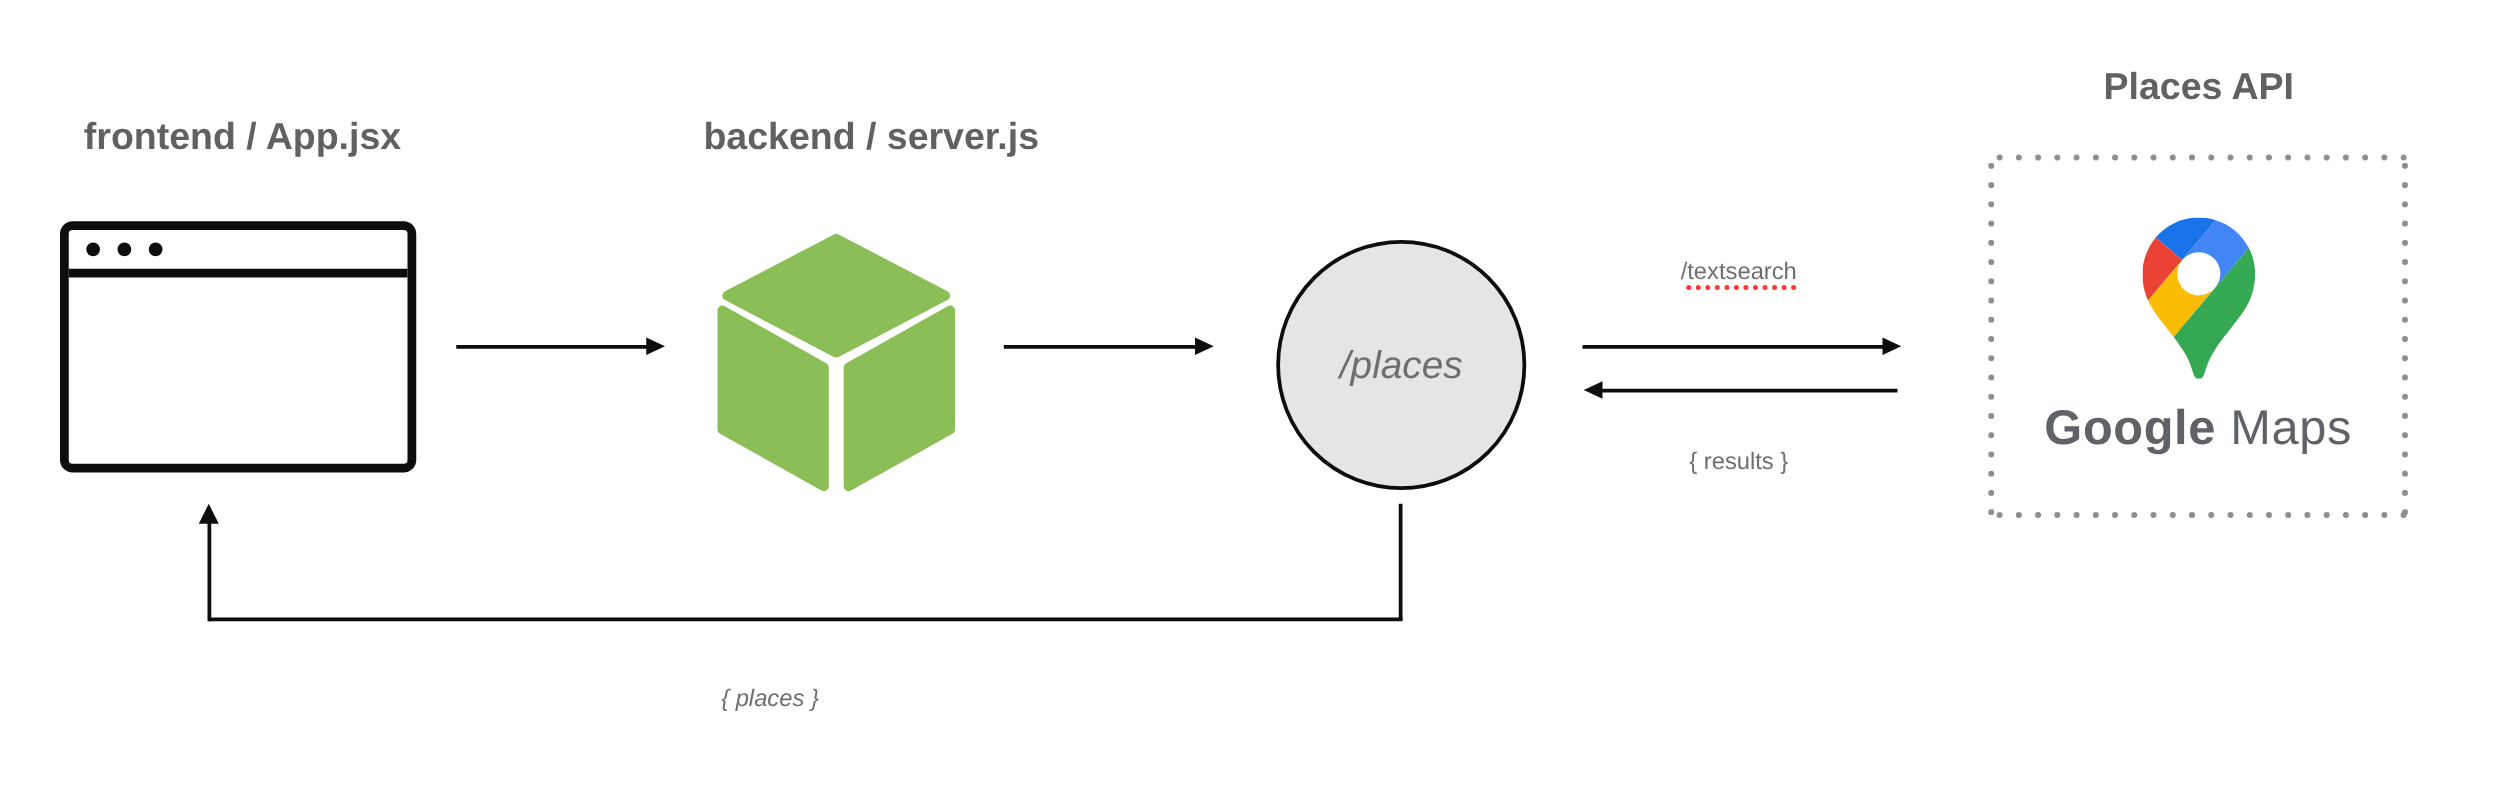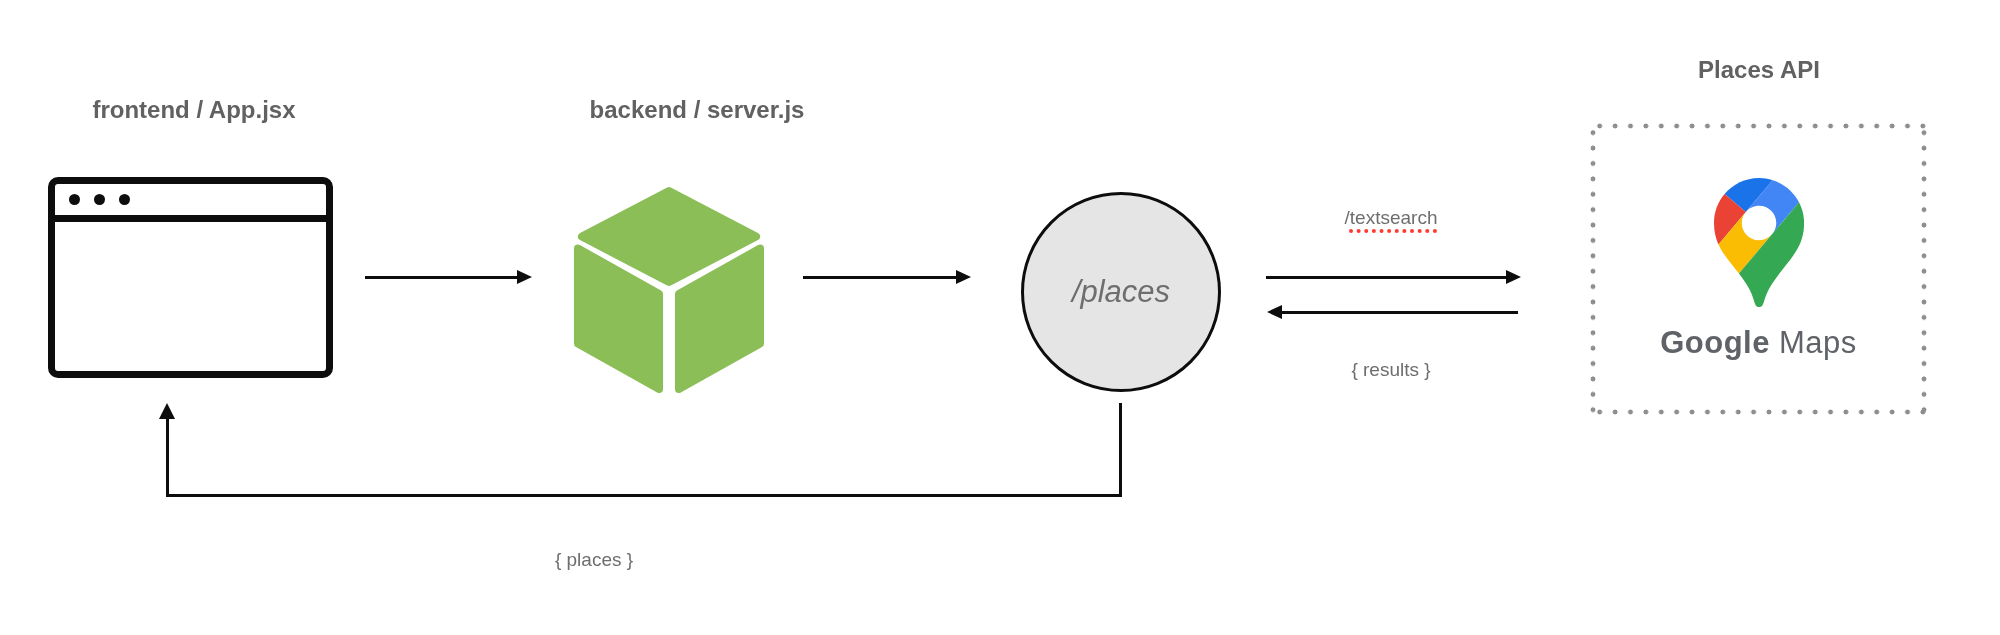--- a/index.html
+++ b/index.html
@@ -3,21 +3,21 @@
 <meta charset="utf-8">
 <style>
   html,body{margin:0;padding:0;background:#ffffff;}
   .canvas{
     position:relative;width:2000px;height:635px;background:#ffffff;overflow:hidden;
     font-family:"Liberation Sans","DejaVu Sans",sans-serif;
   }
   
   .node-title{
     position:absolute;width:300px;text-align:center;
-    font-size:24px;font-weight:bold;color:#616161;line-height:36px;white-space:nowrap;
+    font-size:30px;font-weight:bold;color:#616161;line-height:36px;white-space:nowrap;
   }
   .flow-label{
     position:absolute;text-align:center;
     font-size:19px;font-weight:400;color:#6e6e6e;line-height:36px;white-space:nowrap;
   }
   .spellcheck{
     text-decoration:underline;text-decoration-style:dotted;
     text-decoration-color:#ff3b30;text-decoration-thickness:3.5px;text-underline-offset:5px;
   }
   
@@ -46,21 +46,21 @@
     background-image:
       radial-gradient(circle, #8e8e8e 2.2px, rgba(0,0,0,0) 2.7px),
       radial-gradient(circle, #8e8e8e 2.2px, rgba(0,0,0,0) 2.7px),
       radial-gradient(circle, #8e8e8e 2.2px, rgba(0,0,0,0) 2.7px),
       radial-gradient(circle, #8e8e8e 2.2px, rgba(0,0,0,0) 2.7px);
     background-size:15.4px 6px,15.4px 6px,6px 15.4px,6px 15.4px;
     background-position:2px 0,2px 100%,0 2px,100% 2px;
     background-repeat:repeat-x,repeat-x,repeat-y,repeat-y;
   }
   .gmaps-pin{width:90px;height:129px;}
-  .gmaps-wordmark{font-size:31px;color:#5f6368;letter-spacing:0.5px;white-space:nowrap;}
+  .gmaps-wordmark{font-size:39px;color:#5f6368;letter-spacing:0.5px;white-space:nowrap;}
   .gm-primary{font-weight:bold;}
   .gm-secondary{font-weight:400;}
   
   .hline{position:absolute;height:3px;background:#0d0d0d;}
   .vline{position:absolute;width:3px;background:#0d0d0d;}
   .ah-right{position:absolute;width:0;height:0;
     border-top:7.5px solid transparent;border-bottom:7.5px solid transparent;border-left:15px solid #0d0d0d;}
   .ah-left{position:absolute;width:0;height:0;
     border-top:7.5px solid transparent;border-bottom:7.5px solid transparent;border-right:15px solid #0d0d0d;}
   .ah-up{position:absolute;width:0;height:0;
@@ -125,15 +125,15 @@
       <span class="gm-primary">Google</span>
       <span class="gm-secondary">Maps</span>
     </div>
   </div>
 
   <div class="vline" style="left:1119px;top:403px;height:93px;"></div>
   <div class="hline" style="left:167px;top:494px;width:955px;"></div>
   <div class="vline" style="left:166px;top:415px;height:82px;"></div>
   <div class="ah-up" style="left:159px;top:403px;"></div>
 
-  <div class="flow-label" style="left:444px;top:542px;width:300px;">{ places }</div>
+  <div class="flow-label" style="left:466px;top:542px;width:300px;font-style:italic;">{ places }</div>
 
 </div>
 
 </body></html>

